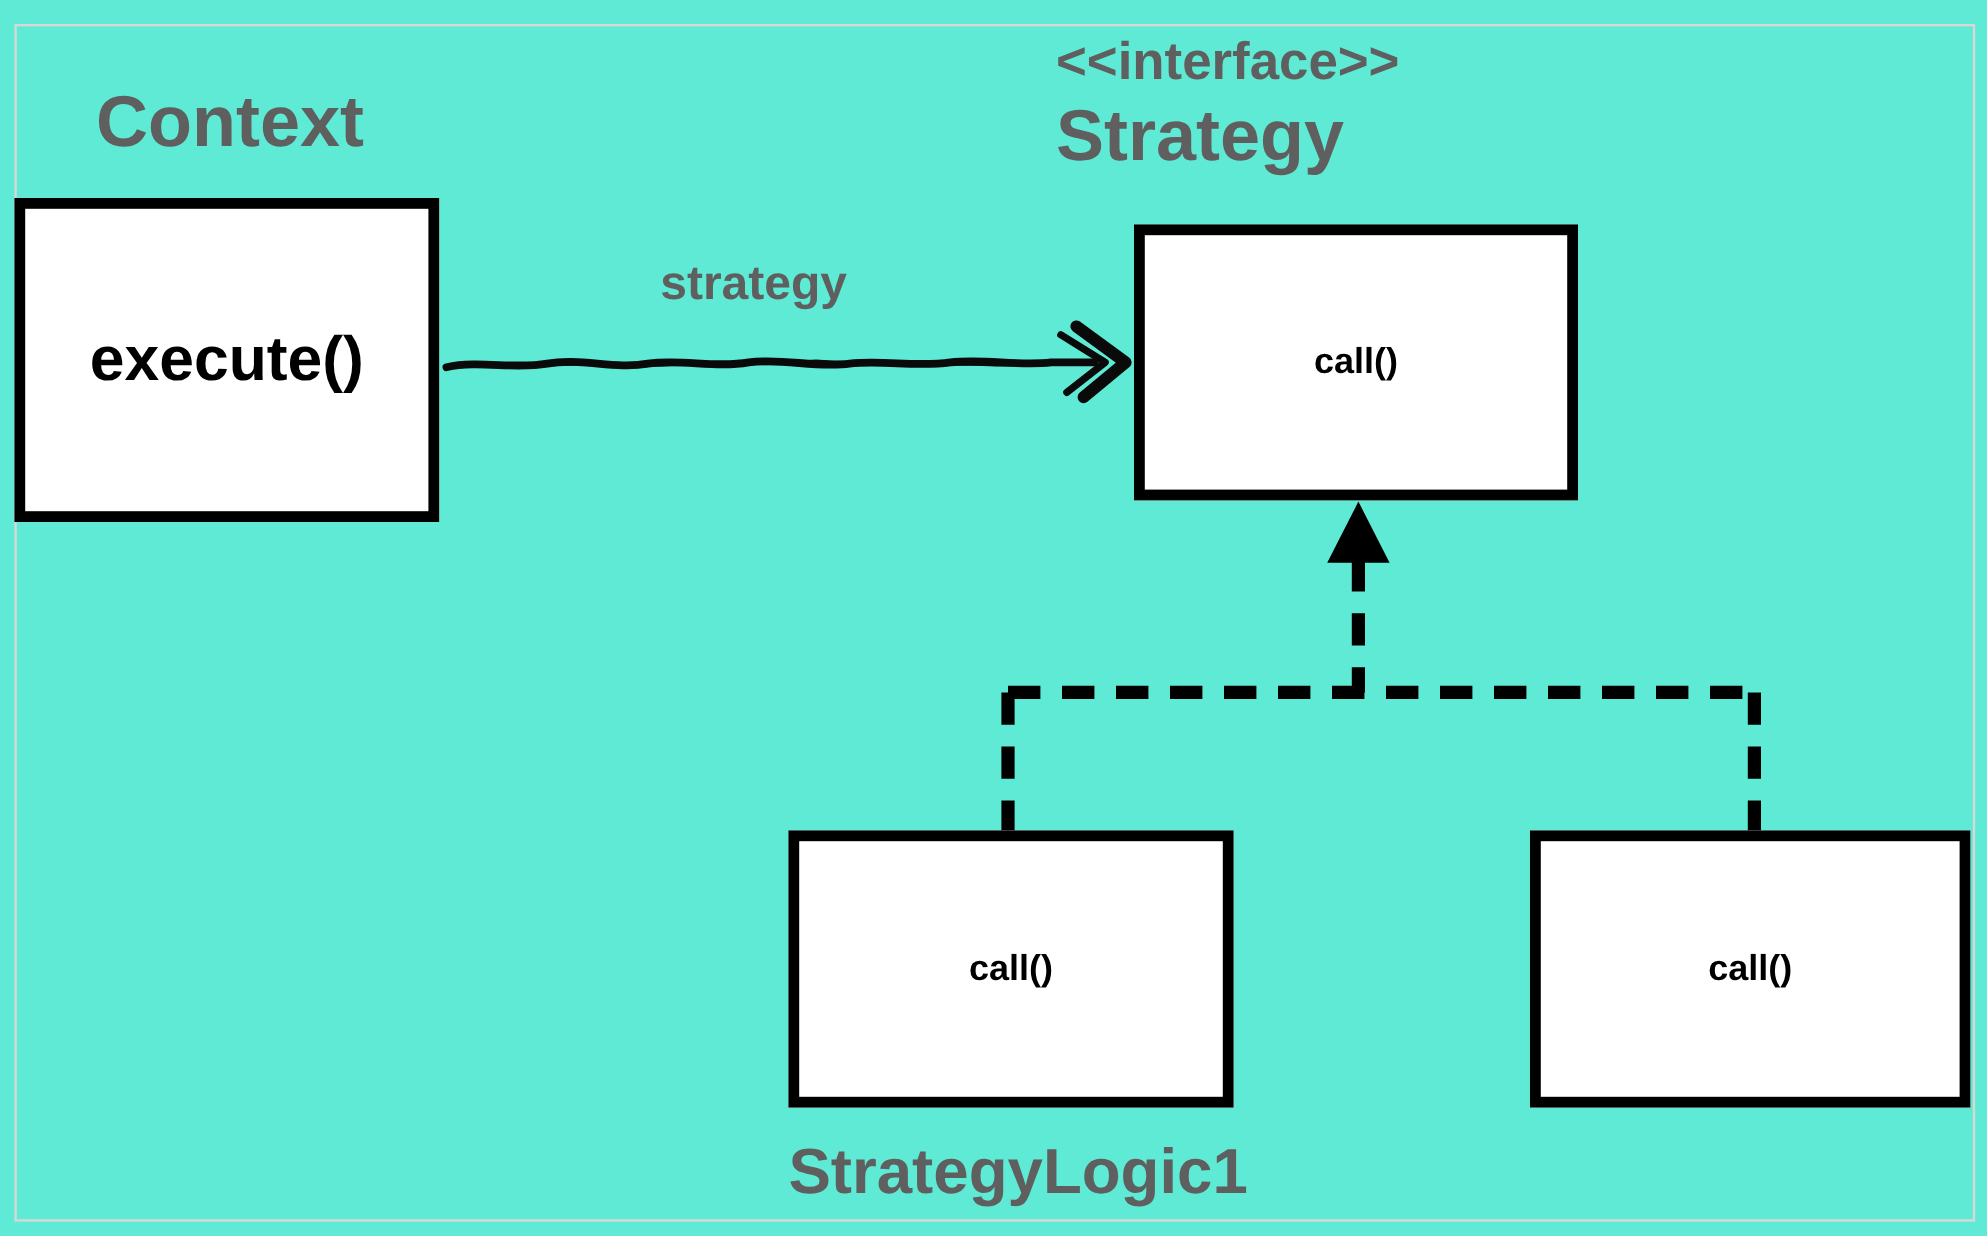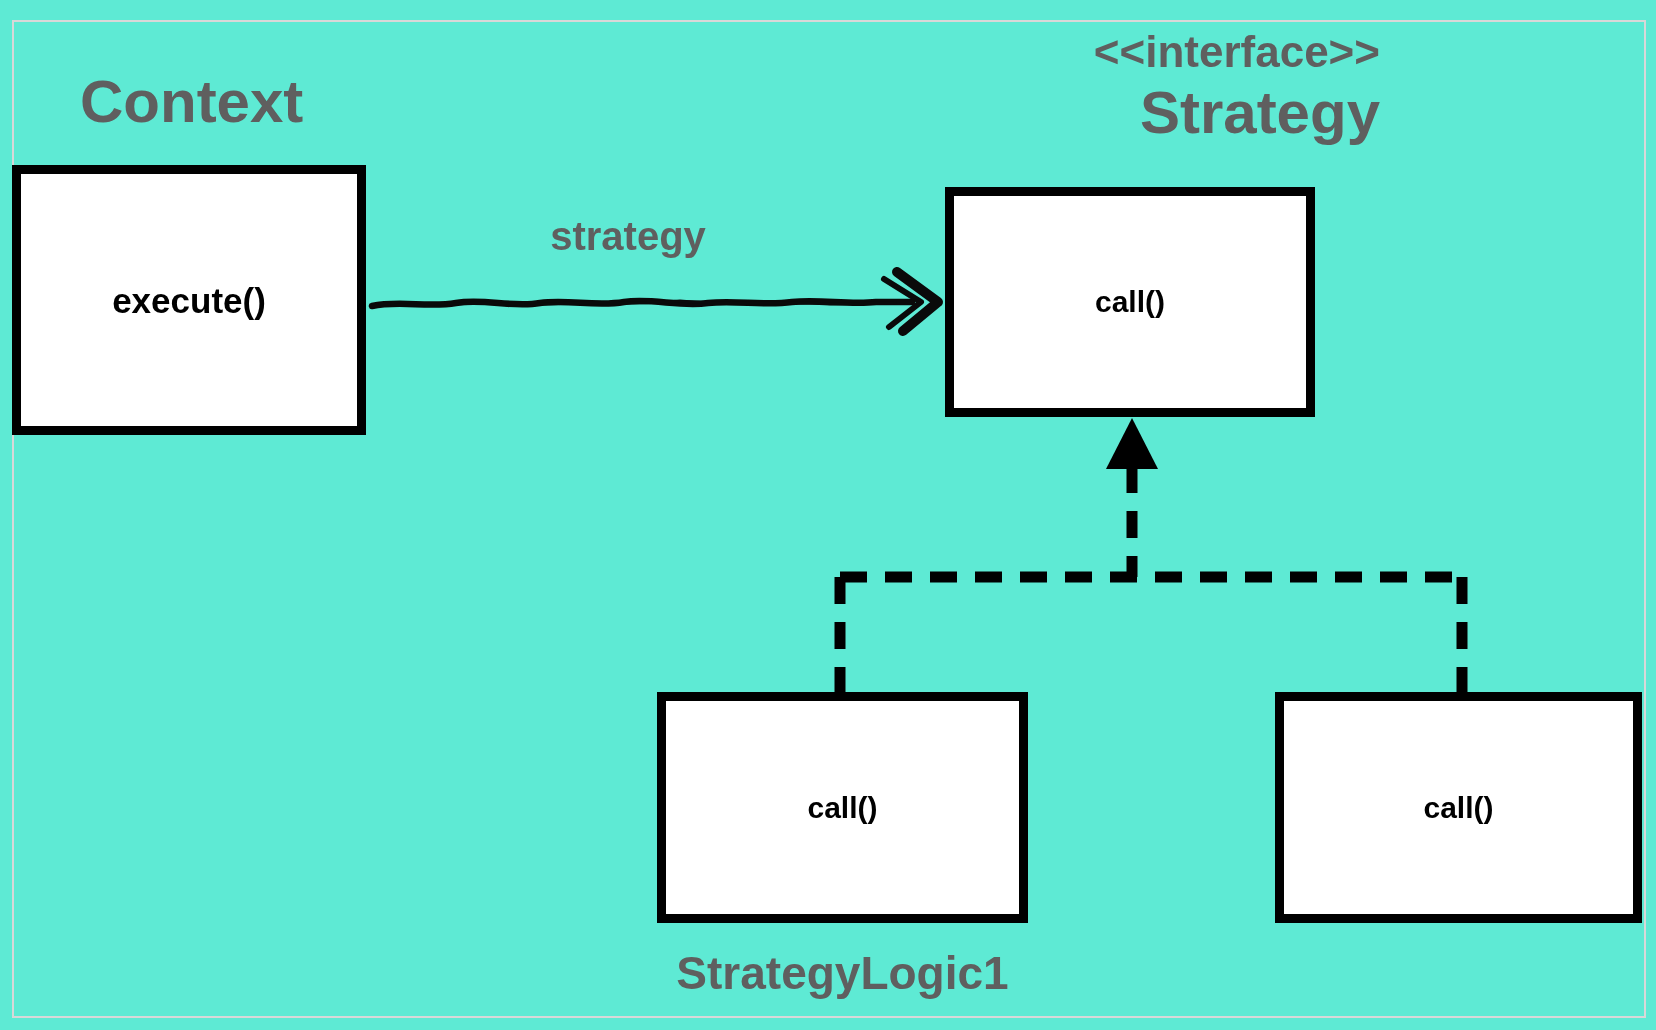--- a/index.html
+++ b/index.html
@@ -34,39 +34,39 @@
     display: flex;
     align-items: center;
     justify-content: center;
   }
   .method-label {
     color: #000000;
     font-size: 30px;
     line-height: 1;
   }
   .method-label.execute {
-    font-size: 35px;
+    font-size: 52px;
     text-align: center;
   }
   .gray {
     color: #5f5f5f;
   }
   .context-title {
     position: absolute;
     left: 80px;
     top: 72px;
     font-size: 60px;
     line-height: 1;
   }
   .strategy-header {
     position: absolute;
     left: 880px;
     top: 28px;
     width: 500px;
-    text-align: right;
+    text-align: left;
   }
   .stereotype {
     font-size: 44px;
     line-height: 1.1;
   }
   .strategy-title {
     font-size: 60px;
     line-height: 1.1;
     margin-top: 4px;
   }
@@ -75,21 +75,21 @@
     left: 450px;
     top: 216px;
     width: 356px;
     text-align: center;
     font-size: 40px;
     line-height: 1;
   }
   .impl-label {
     position: absolute;
     top: 950px;
-    font-size: 46px;
+    font-size: 53px;
     line-height: 1;
     text-align: center;
   }
   .impl-label.one { left: 657px; width: 371px; }
   .impl-label.two { left: 1275px; width: 367px; }
 
   #context-box  { left: 12px;   top: 165px; width: 354px; height: 270px; }
   #strategy-box { left: 945px;  top: 187px; width: 370px; height: 230px; }
   #impl1-box    { left: 657px;  top: 692px; width: 371px; height: 231px; }
   #impl2-box    { left: 1275px; top: 692px; width: 367px; height: 231px; }

